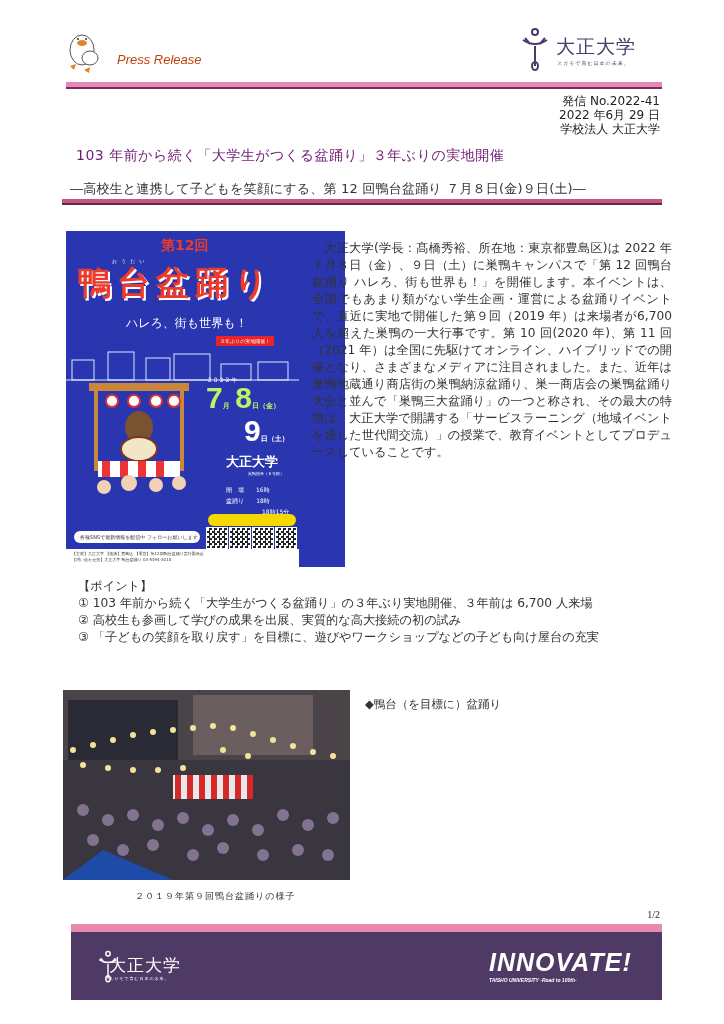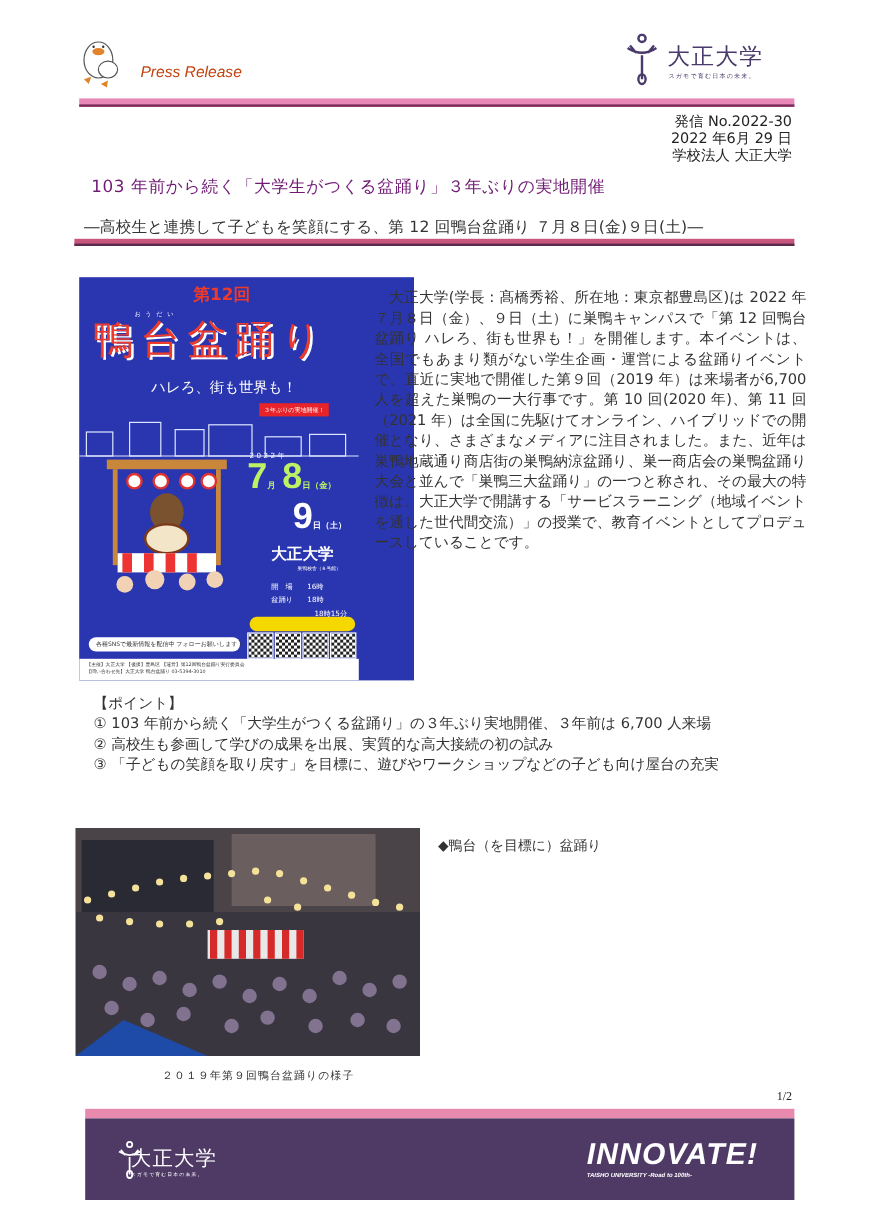--- a/index.html
+++ b/index.html
@@ -19,21 +19,21 @@
   .meta div { white-space:nowrap; }
 
   .title { left:76px; top:147px; font-size:14px; color:#701a75; letter-spacing:0.5px; white-space:nowrap; }
   .subtitle { left:70px; top:180px; font-size:13px; color:#333; white-space:nowrap; letter-spacing:0.2px; }
   .hline-sub { left:62px; top:199px; width:600px; height:4px; background:#c8557e; border-bottom:2px solid #5a2a4a; }
 
   
   .poster { left:66px; top:231px; width:279px; height:336px; background:#2a36b0; overflow:hidden; }
   .poster .p-num { position:absolute; left:95px; top:6px; font-size:14px; font-weight:bold; color:#ee3a2a; }
   .poster .p-furi { position:absolute; left:46px; top:27px; font-size:5px; color:#fff; letter-spacing:4px; }
-  .poster .p-title { position:absolute; left:12px; top:30px; font-size:33px; font-weight:normal; color:#ee3a2a; letter-spacing:6px; text-shadow:2px 2px 0 #fff; white-space:nowrap;text-align:right; }
+  .poster .p-title { position:absolute; left:12px; top:30px; font-size:33px; font-weight:bold; color:#ee3a2a; letter-spacing:6px; text-shadow:2px 2px 0 #fff; white-space:nowrap;text-align:right; }
   .poster .p-slogan { position:absolute; left:60px; top:84px; font-size:12px; color:#fff; font-family:"DejaVu Serif", serif; }
   .poster .p-badge { position:absolute; left:150px; top:105px; background:#e8242a; color:#fff; font-size:5px; padding:2px 4px; }
   .poster .skyline { position:absolute; left:0; top:115px; width:233px; height:35px; }
   .poster .p-year { position:absolute; left:142px; top:145px; font-size:6px; color:#fff; letter-spacing:2px; }
   .poster .p-d1 { position:absolute; left:140px; top:150px; color:#bef264; font-weight:bold; white-space:nowrap; }
   .poster .big { font-size:30px; font-family:"Liberation Sans", sans-serif; }
   .poster .sm { font-size:7px; }
   .poster .p-d2 { position:absolute; left:178px; top:183px; color:#fff; font-weight:bold; white-space:nowrap; }
   .poster .p-uni { position:absolute; left:160px; top:222px; color:#fff; font-size:13px; font-weight:bold; }
   .poster .p-place { position:absolute; left:182px; top:240px; color:#fff; font-size:4px; }
@@ -93,21 +93,21 @@
     <path d="M15 18 L15 38" stroke="#4a3a6b" stroke-width="2"></path>
     <ellipse cx="15" cy="38" rx="3" ry="4" fill="none" stroke="#4a3a6b" stroke-width="2"></ellipse>
   </svg>
   <div class="name">大正大学</div>
   <div class="tag">スガモで育む日本の未来。</div>
 </div>
 
 <div class="abs hline-top"></div>
 
 <div class="abs meta">
-  <div>発信 No.2022-30</div>
+  <div>発信 No.2022-41</div>
   <div>2022 年6月 29 日</div>
   <div>学校法人 大正大学</div>
 </div>
 
 <div class="abs title">103 年前から続く「大学生がつくる盆踊り」３年ぶりの実地開催</div>
 <div class="abs subtitle">―高校生と連携して子どもを笑顔にする、第 12 回鴨台盆踊り ７月８日(金)９日(土)―</div>
 <div class="abs hline-sub"></div>
 
 <div class="abs poster">
   <div class="p-num">第12回</div>

